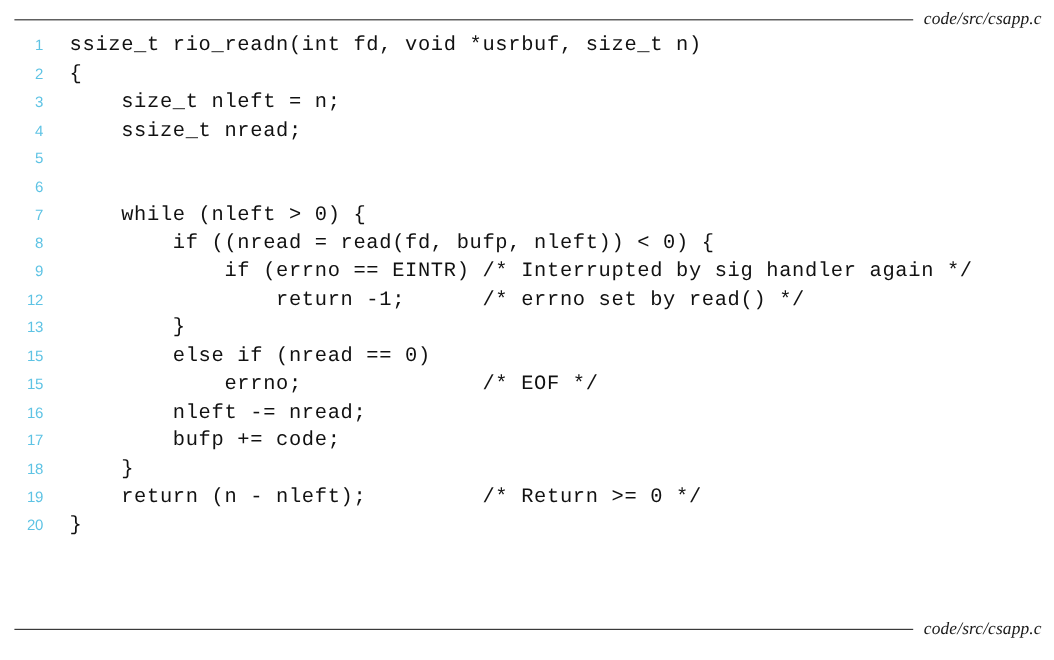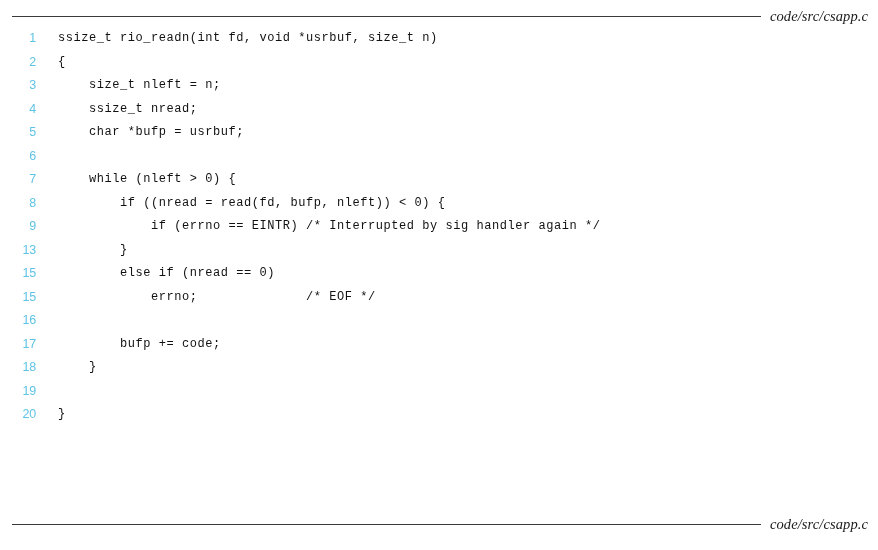--- a/index.html
+++ b/index.html
@@ -74,21 +74,21 @@
     font-size: 12.5px;
     color: #5ec3e4;
     line-height: 23.5px;
     letter-spacing: -0.2px;
   }
   .line-code {
     position: absolute;
     left: 58px;
     top: 0;
     font-family: "Liberation Mono", monospace;
-    font-size: 12px;
+    font-size: 17px;
     letter-spacing: 0.55px;
     color: #111111;
     line-height: 23.5px;
     white-space: pre;
   }
 </style>
 </head>
 <body>
 
 <div class="listing">
@@ -96,32 +96,33 @@
   <div class="rule-row top">
     <div class="rule-line"></div>
     <div class="rule-caption">code/src/csapp.c</div>
   </div>
 
   <div class="code-body">
       <div class="code-line"><span class="line-number">1</span><span class="line-code">ssize_t rio_readn(int fd, void *usrbuf, size_t n)</span></div>
       <div class="code-line"><span class="line-number">2</span><span class="line-code">{</span></div>
       <div class="code-line"><span class="line-number">3</span><span class="line-code">    size_t nleft = n;</span></div>
       <div class="code-line"><span class="line-number">4</span><span class="line-code">    ssize_t nread;</span></div>
-      <div class="code-line"><span class="line-number">5</span><span class="line-code">    char *bufp = usrbuf;</span></div>
+      <div class="code-line"><span class="line-number">5</span></div>
       <div class="code-line"><span class="line-number">6</span><span class="line-code"></span></div>
       <div class="code-line"><span class="line-number">7</span><span class="line-code">    while (nleft &gt; 0) {</span></div>
       <div class="code-line"><span class="line-number">8</span><span class="line-code">        if ((nread = read(fd, bufp, nleft)) &lt; 0) {</span></div>
       <div class="code-line"><span class="line-number">9</span><span class="line-code">            if (errno == EINTR) /* Interrupted by sig handler again */</span></div>
+      <div class="code-line"><span class="line-number">12</span><span class="line-code">                return -1;      /* errno set by read() */</span></div>
       <div class="code-line"><span class="line-number">13</span><span class="line-code">        }</span></div>
       <div class="code-line"><span class="line-number">15</span><span class="line-code">        else if (nread == 0)</span></div>
       <div class="code-line"><span class="line-number">15</span><span class="line-code">            errno;              /* EOF */</span></div>
-      <div class="code-line"><span class="line-number">16</span></div>
+      <div class="code-line"><span class="line-number">16</span><span class="line-code">        nleft -= nread;</span></div>
       <div class="code-line"><span class="line-number">17</span><span class="line-code">        bufp += code;</span></div>
       <div class="code-line"><span class="line-number">18</span><span class="line-code">    }</span></div>
-      <div class="code-line"><span class="line-number">19</span></div>
+      <div class="code-line"><span class="line-number">19</span><span class="line-code">    return (n - nleft);         /* Return &gt;= 0 */</span></div>
       <div class="code-line"><span class="line-number">20</span><span class="line-code">}</span></div>
     </div>
 
   <div class="rule-row bottom">
     <div class="rule-line"></div>
     <div class="rule-caption">code/src/csapp.c</div>
   </div>
 
 </div>
 

